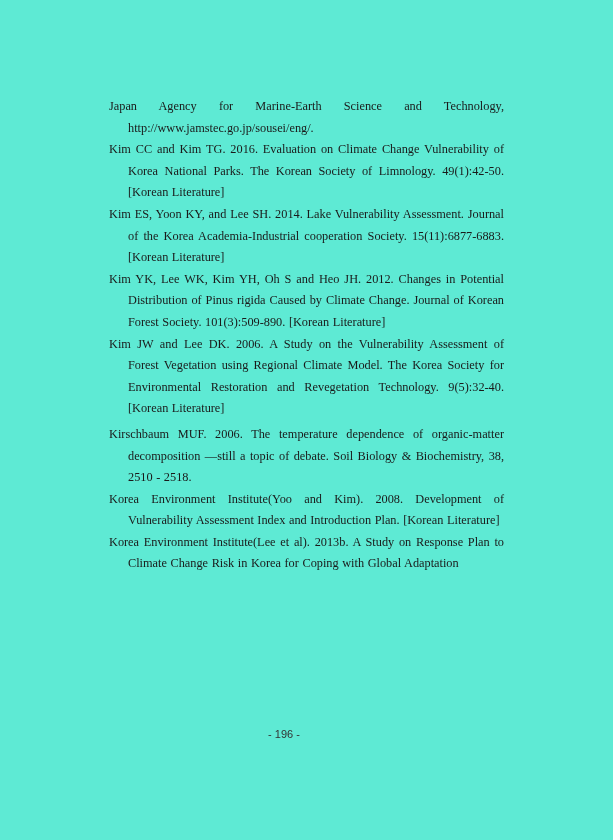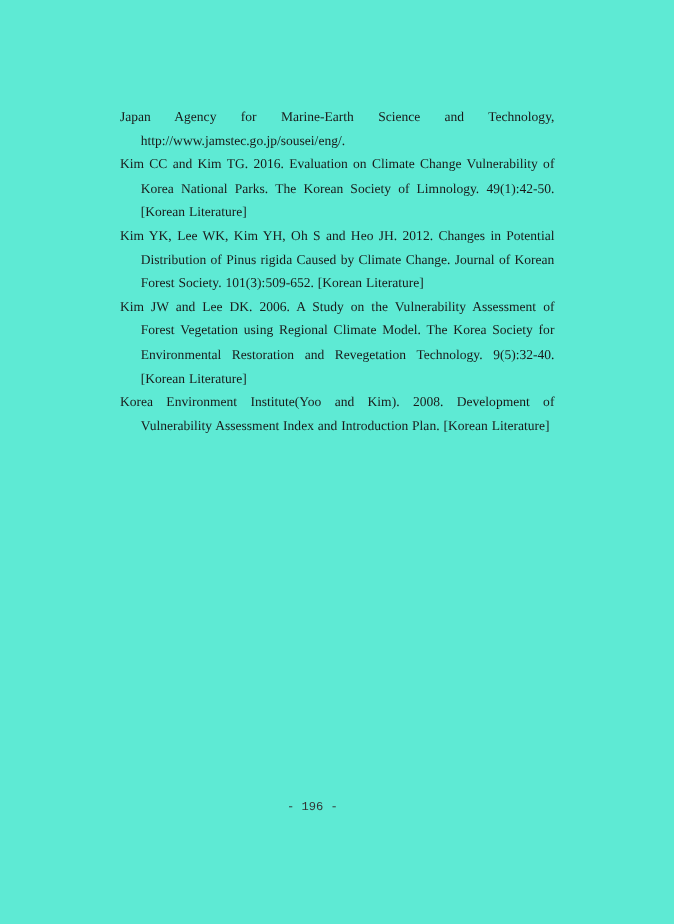--- a/index.html
+++ b/index.html
@@ -14,29 +14,32 @@
     text-align: justify;
     text-align-last: left;
     padding-left: 19px;
     text-indent: -19px;
     margin: 0 0 0 0;
     word-spacing: 0.5px;
   }
   .page-number {
     position: absolute; left: 0; width: 568px; top: 728px;
     text-align: center;
-    font-family: Liberation Mono, monospace;
+    font-family: Liberation Sans, sans-serif;
     font-size: 11px; color: #333;
   }
 </style>
 </head>
 <body>
 
 <div class="page">
   <div class="refs">
     <p class="ref" style="margin-bottom:0px;">Japan Agency for Marine-Earth Science and Technology, http://www.jamstec.go.jp/sousei/eng/.</p>
     <p class="ref">Kim CC and Kim TG. 2016. Evaluation on Climate Change Vulnerability of Korea National Parks. The Korean Society of Limnology. 49(1):42-50. [Korean Literature]</p>
-    <p class="ref">Kim YK, Lee WK, Kim YH, Oh S and Heo JH. 2012. Changes in Potential Distribution of Pinus rigida Caused by Climate Change. Journal of Korean Forest Society. 101(3):509-652. [Korean Literature]</p>
+    <p class="ref">Kim ES, Yoon KY, and Lee SH. 2014. Lake Vulnerability Assessment. Journal of the Korea Academia-Industrial cooperation Society. 15(11):6877-6883. [Korean Literature]</p>
+    <p class="ref">Kim YK, Lee WK, Kim YH, Oh S and Heo JH. 2012. Changes in Potential Distribution of Pinus rigida Caused by Climate Change. Journal of Korean Forest Society. 101(3):509-890. [Korean Literature]</p>
     <p class="ref">Kim JW and Lee DK. 2006. A Study on the Vulnerability Assessment of Forest Vegetation using Regional Climate Model. The Korea Society for Environmental Restoration and Revegetation Technology. 9(5):32-40. [Korean Literature]</p>
+    <p class="ref" style="margin-top:4px;">Kirschbaum MUF. 2006. The temperature dependence of organic-matter decomposition —still a topic of debate. Soil Biology &amp; Biochemistry, 38, 2510 - 2518.</p>
     <p class="ref">Korea Environment Institute(Yoo and Kim). 2008. Development of Vulnerability Assessment Index and Introduction Plan. [Korean Literature]</p>
+    <p class="ref">Korea Environment Institute(Lee et al). 2013b. A Study on Response Plan to Climate Change Risk in Korea for Coping with Global Adaptation</p>
   </div>
   <div class="page-number">- 196 -</div>
 </div>
 
 </body></html>

